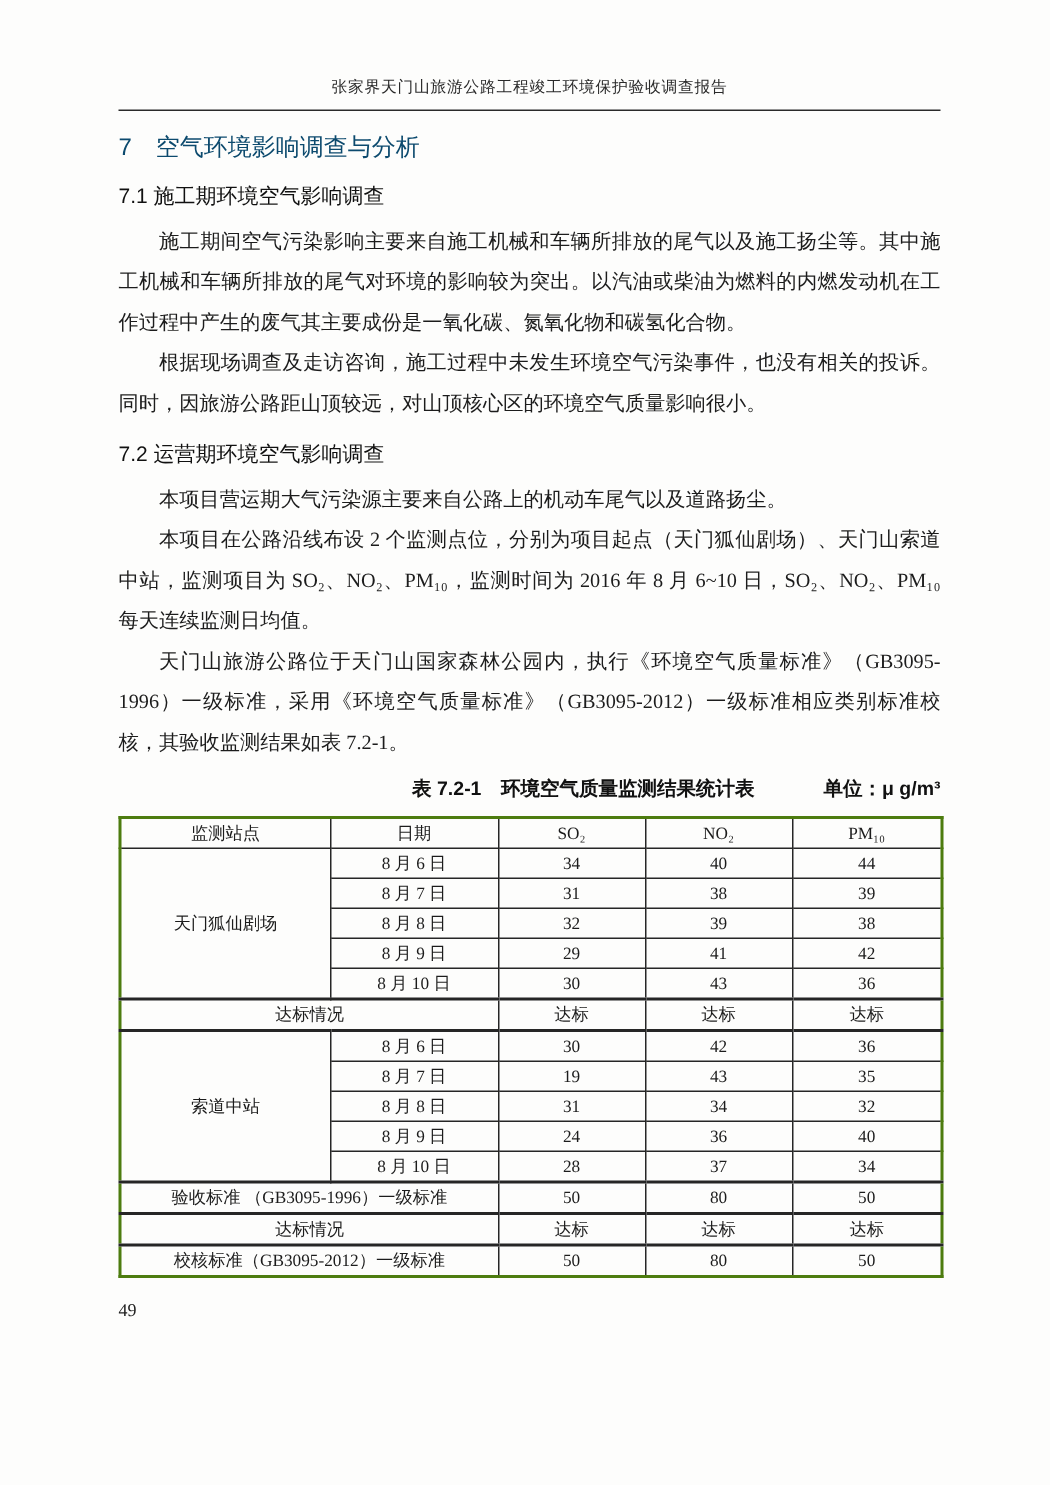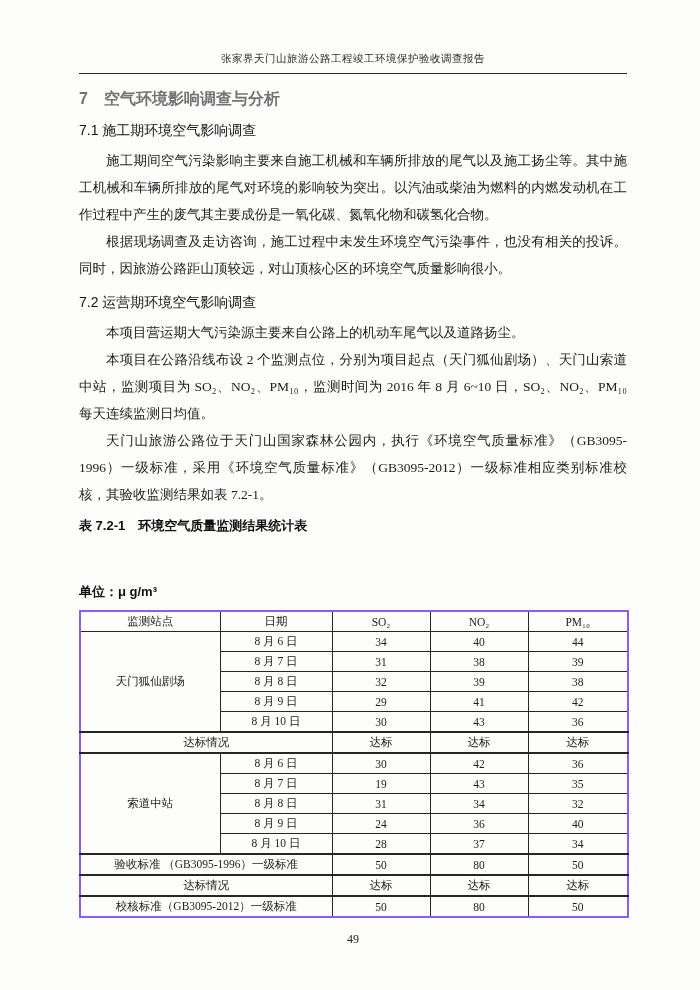--- a/index.html
+++ b/index.html
@@ -17,25 +17,25 @@
     text-align:center;
     font-size:10.5px;
     letter-spacing:0.5px;
     color:#2a2a2a;
     padding-bottom:7px;
     border-bottom:1.5px solid #2a2a2a;
     line-height:14px;
   }
   .h7{
     font-family:"Liberation Sans","DejaVu Sans",sans-serif;
-    font-weight:bold;
+    font-weight:normal;
     font-size:16px;
     line-height:22px;
     margin:14px 0 0 0;
-    color:#737373;
+    color:#0c4a6e;
   }
   .h-sub{
     font-family:"Liberation Sans","DejaVu Sans",sans-serif;
     font-weight:normal;
     font-size:14px;
     line-height:20px;
     margin:10px 0 0 0;
     color:#111;
   }
   .para{
@@ -55,45 +55,43 @@
   .table-caption{
     margin-top:8px;
     display:flex;
     justify-content:flex-end;
     gap:46px;
     font-family:"Liberation Sans","DejaVu Sans",sans-serif;
     font-weight:bold;
     font-size:13px;
     line-height:20px;
     color:#111;
-    flex-direction:column;
   }
   table.monitor{
     margin-top:8px;
     border-collapse:collapse;
     table-layout:fixed;
     width:548px;
-    border:2px solid #8b5cf6;
+    border:2px solid #4d7c0f;
     font-size:11.5px;
     color:#1c1c1c;
   }
   table.monitor th, table.monitor td{
     border:1px solid #262626;
     text-align:center;
     vertical-align:middle;
     height:19px;
     padding:0 2px;
     font-weight:normal;
     overflow:hidden;
     white-space:nowrap;
   }
   tr.sep td{border-top-width:2px;}
   .footer{
     margin-top:14px;
-    text-align:center;
     font-size:12px;
     color:#222;
   }
 </style>
 </head>
 <body>
 
 <div class="page">
 
   <div class="running-header">

